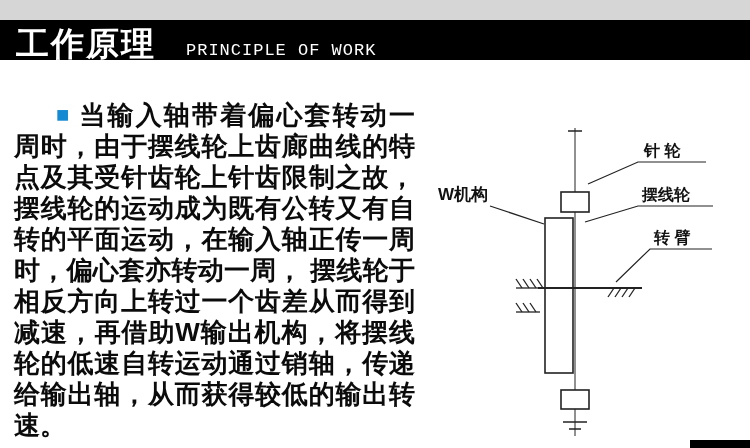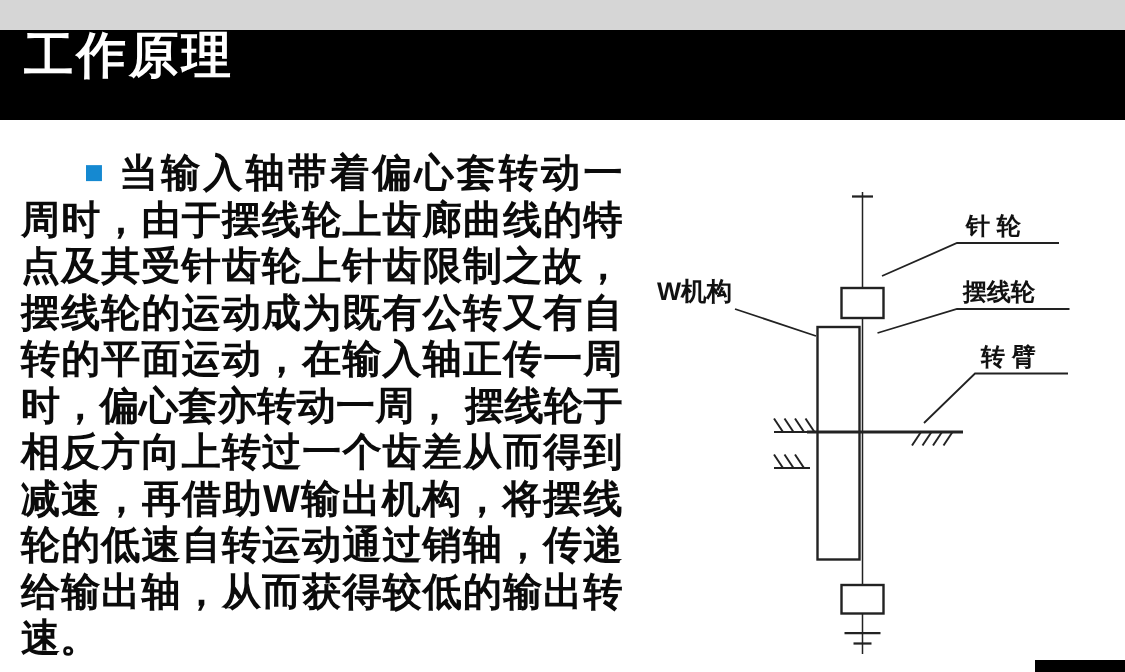--- a/index.html
+++ b/index.html
@@ -1,20 +1,20 @@
 <!DOCTYPE html>
 <html><head>
 <meta charset="utf-8">
 <style>
   html,body{margin:0;padding:0;background:#fff;}
   .page{position:relative;width:750px;height:448px;background:#ffffff;overflow:hidden;
         font-family:"Liberation Sans","DejaVu Sans",sans-serif;}
   .topstrip{position:absolute;top:0;left:0;width:750px;height:20px;background:#d6d6d6;}
-  .header{position:absolute;top:20px;left:0;width:750px;height:60px;background:#000000;
-          display:flex;align-items:flex-start;padding-left:16px;box-sizing:border-box;color:#ffffff;gap:16px;}
+  .header{position:absolute;top:20px;left:0;width:750px;height:40px;background:#000000;
+          display:flex;align-items:flex-end;padding-left:16px;box-sizing:border-box;color:#ffffff;gap:16px;}
   .title-cn{font-size:33px;font-weight:bold;letter-spacing:2px;line-height:1;}
   .title-en{font-size:17px;font-family:"Liberation Mono","DejaVu Sans Mono",monospace;
             margin-left:14px;margin-top:12px;letter-spacing:1px;}
   .para{position:absolute;left:14px;top:99px;width:401px;font-size:26px;font-weight:bold;
         line-height:31px;color:#0b0b0b;text-align:justify;text-indent:42px;
         text-justify:inter-ideograph;}
   .bullet{color:#1589d1;font-size:22px;padding-right:8px;vertical-align:2px;}
   .diagram{position:absolute;left:430px;top:118px;width:320px;height:330px;text-decoration:underline;}
   .diagram svg{display:block;}
   .diagram text{font-family:"Liberation Sans","DejaVu Sans",sans-serif;font-weight:bold;fill:#111111;}
@@ -22,20 +22,21 @@
 </style>
 </head>
 <body>
 
 <div class="page">
 
   <div class="topstrip"></div>
 
   <div class="header">
     <span class="title-cn">工作原理</span>
+    <span class="title-en">PRINCIPLE OF WORK</span>
   </div>
 
   <div class="para"><span class="bullet">■</span><span>当输入轴带着偏心套转动一周时，由于摆线轮上齿廊曲线的特点及其受针齿轮上针齿限制之故，摆线轮的运动成为既有公转又有自转的平面运动，在输入轴正传一周时，偏心套亦转动一周， 摆线轮于相反方向上转过一个齿差从而得到减速，再借助W输出机构，将摆线轮的低速自转运动通过销轴，传递给输出轴，从而获得较低的输出转速。</span></div>
 
   <div class="diagram">
     <svg width="320" height="330" viewBox="0 0 320 330">
 
       <path d="M145 10 V318" stroke="#222" stroke-width="1" fill="none"></path>
       <path d="M138 13 H152" stroke="#222" stroke-width="1.5" fill="none"></path>
 

